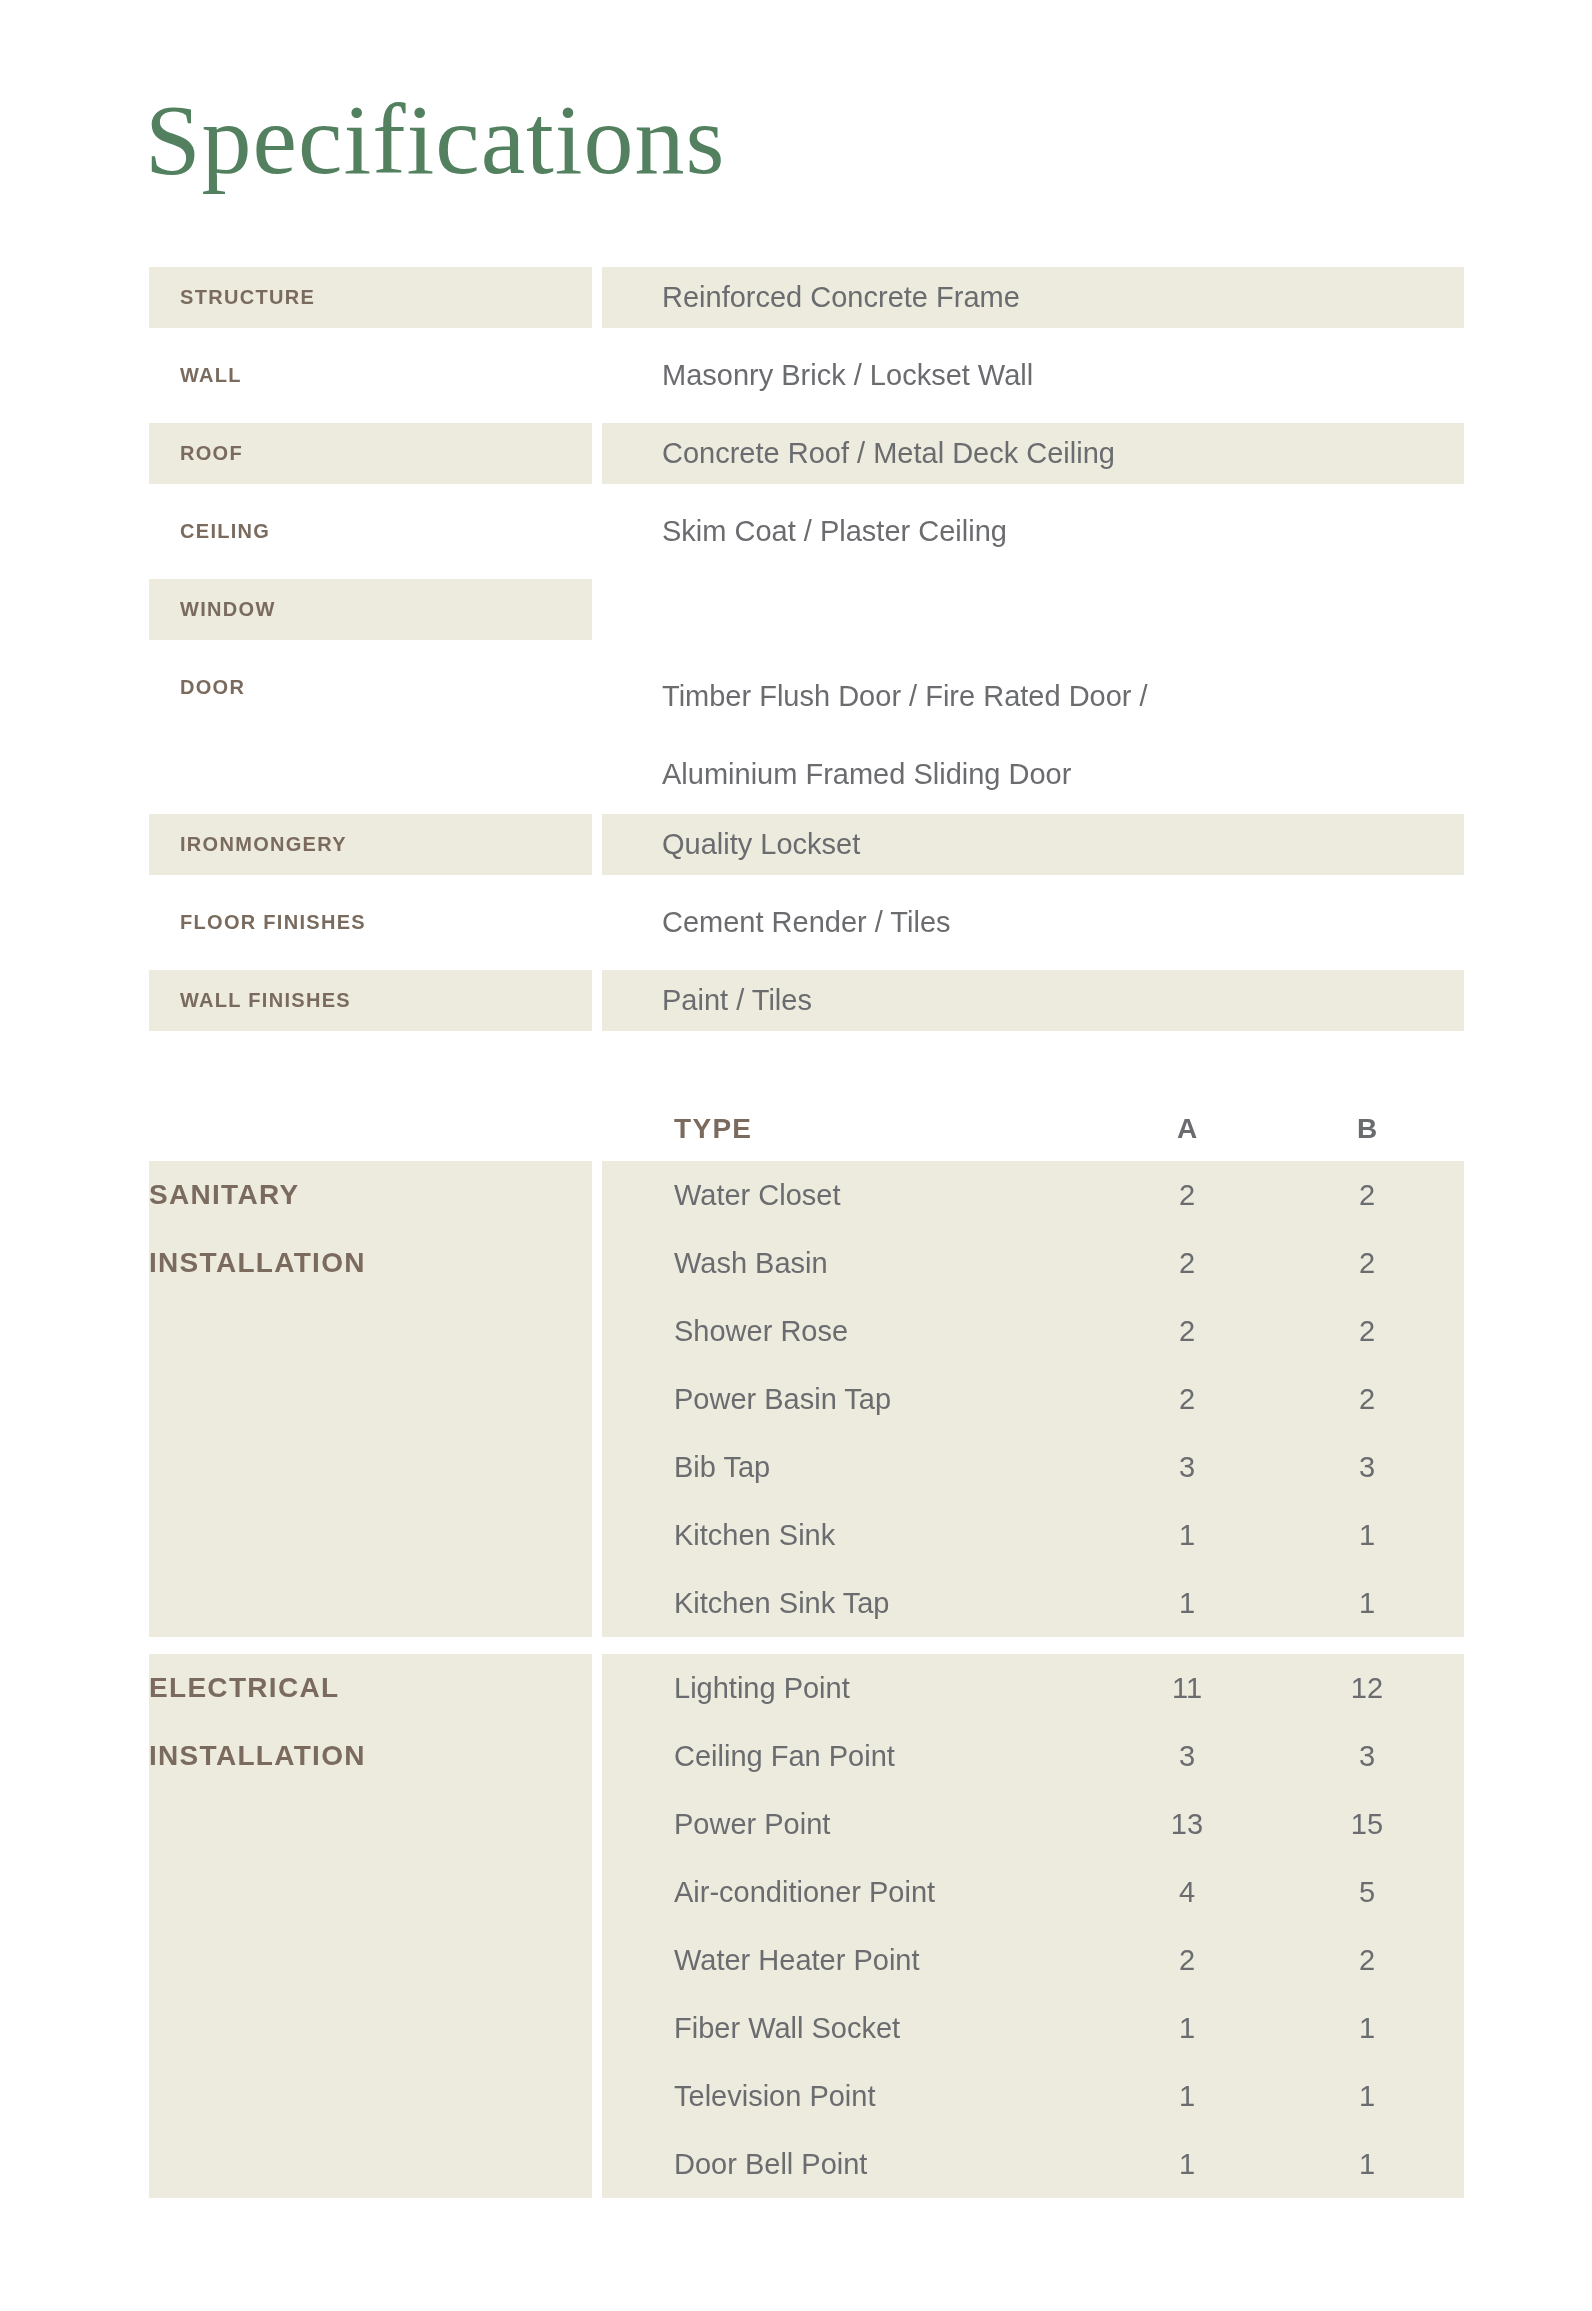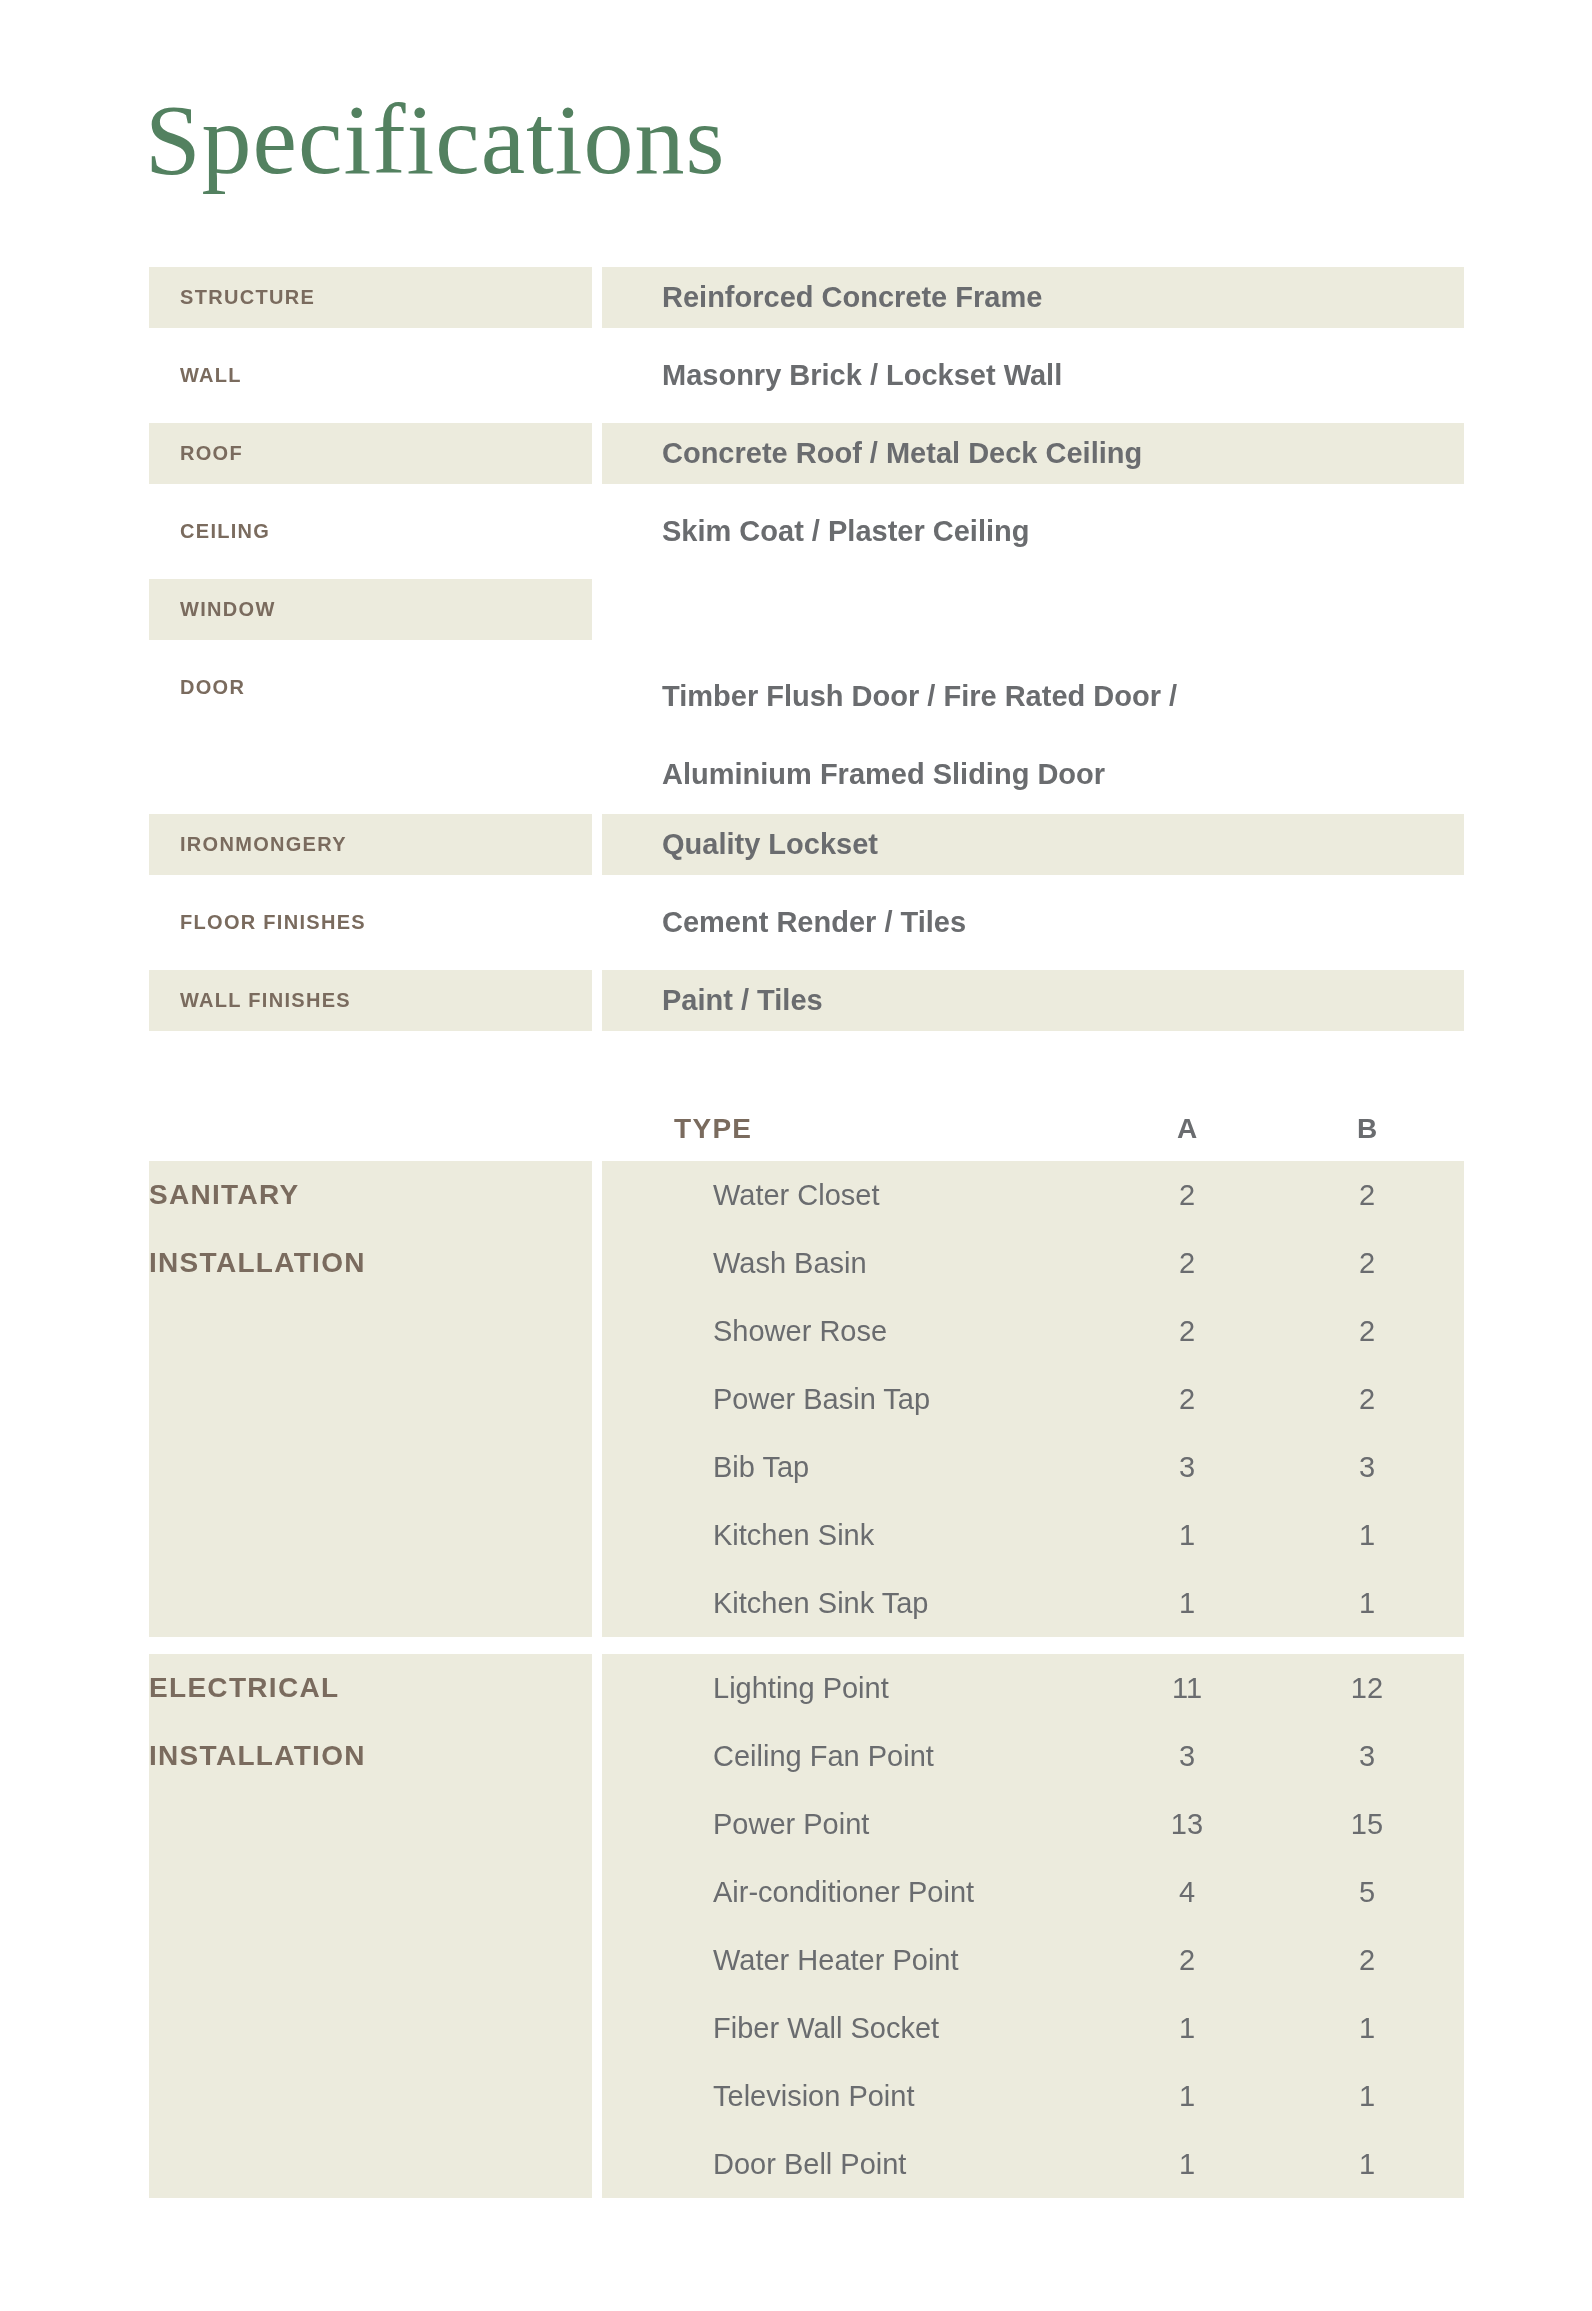--- a/index.html
+++ b/index.html
@@ -53,21 +53,21 @@
     font-weight: 700;
     letter-spacing: 1.3px;
     line-height: 61px;
     color: #7A6B5E;
   }
   .spec-value-cell {
     flex: 1;
     padding-left: 60px;
     box-sizing: border-box;
     font-size: 29px;
-    font-weight: 700;
+    font-weight: 400;
     line-height: 61px;
     color: #6A6C6F;
   }
   .spec-row.multi .spec-value-cell {
     line-height: 78px;
   }
   .spec-row.shaded .spec-label-cell,
   .spec-row.shaded .spec-value-cell {
     background: #ECEBDD;
   }
@@ -133,21 +133,20 @@
     padding-left: 72px;
     padding-right: 52px;
   }
   .qty-row {
     display: flex;
     height: 68px;
     line-height: 68px;
     font-size: 29px;
     font-weight: 400;
     color: #6A6C6F;
-    margin-left: 39px;
   }
   .qty-row-name {
     flex: 1;
   }
   .qty-row-a {
     width: 90px;
     text-align: center;
   }
   .qty-row-b {
     width: 90px;

